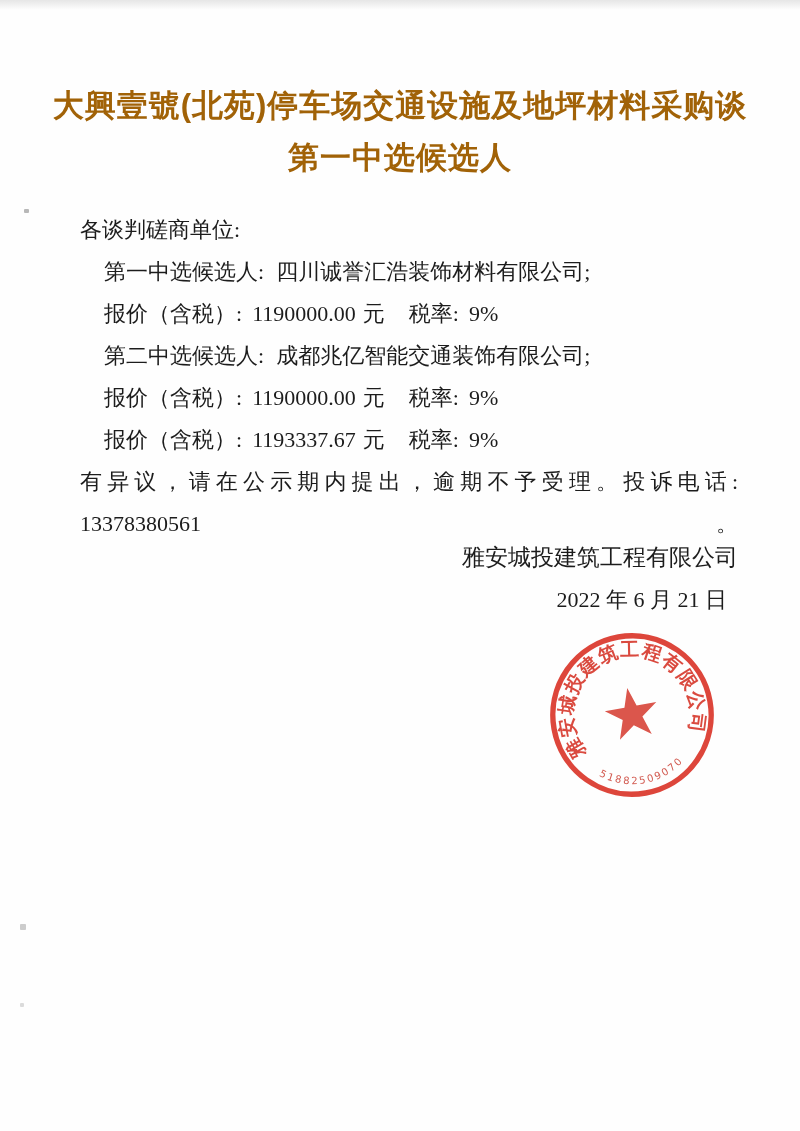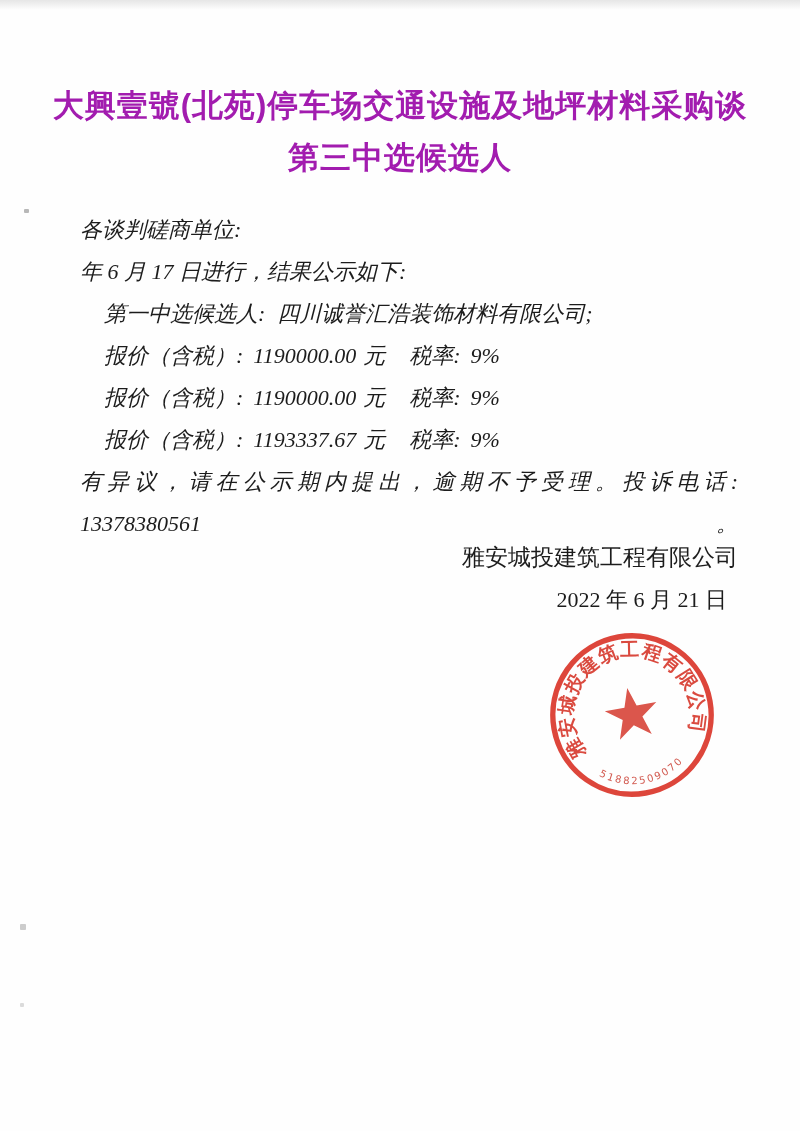--- a/index.html
+++ b/index.html
@@ -22,32 +22,31 @@
   .speck.s2{left:20px;top:924px;width:6px;height:6px;opacity:.5;}
   .speck.s3{left:20px;top:1003px;width:4px;height:4px;opacity:.35;}
 
   .title{
     padding-top:80px;
     text-align:center;
     font-family:"Liberation Sans","DejaVu Sans",sans-serif;
     font-weight:bold;
     font-size:31px;
     line-height:52px;
-    color:#a21caf;
+    color:#a16207;
     letter-spacing:1px;
   }
   .body{
     padding:0 62px 0 80px;
     margin-top:25px;
     font-size:22px;
   }
   .line{
     height:42px;line-height:42px;
     white-space:pre;
-    font-style:italic;
   }
   .wrapline{white-space:normal;}
   .indent{padding-left:24px;}
   .jl{text-align:justify;text-align-last:justify;}
   .para-gap{margin-top:8px;}
   .company{margin-left:12px;}
   .num{margin-left:10px;font-family:"Liberation Serif",serif;}
   .unit{margin-left:7px;}
   .tax-label{margin-left:24px;}
 
@@ -85,31 +84,31 @@
 <body>
 
 <div class="page">
   <div class="scan-edge"></div>
   <div class="speck s1"></div>
   <div class="speck s2"></div>
   <div class="speck s3"></div>
 
   <div class="title">
     <div>大興壹號(北苑)停车场交通设施及地坪材料采购谈</div>
-    <div>第三中选候选人</div>
+    <div>第一中选候选人</div>
   </div>
 
   <div class="body">
     <div class="line">各谈判磋商单位:</div>
 
-    <div class="line">年 6 月 17 日进行，结果公示如下:</div>
 
     <div class="line indent"><span>第一中选候选人:</span><span class="company">四川诚誉汇浩装饰材料有限公司;</span></div>
     <div class="line indent"><span>报价（含税）:</span><span class="num">1190000.00</span><span class="unit">元</span><span class="tax-label">税率:</span><span class="num">9%</span></div>
 
+    <div class="line indent"><span>第二中选候选人:</span><span class="company">成都兆亿智能交通装饰有限公司;</span></div>
     <div class="line indent"><span>报价（含税）:</span><span class="num">1190000.00</span><span class="unit">元</span><span class="tax-label">税率:</span><span class="num">9%</span></div>
 
     <div class="line indent"><span>报价（含税）:</span><span class="num">1193337.67</span><span class="unit">元</span><span class="tax-label">税率:</span><span class="num">9%</span></div>
 
     <div class="line wrapline jl">有异议，请在公示期内提出，逾期不予受理。投诉电话: 13378380561。</div>
 
     <div class="sig-block">
       <div class="sig-line">雅安城投建筑工程有限公司</div>
       <div class="date-line">2022 年 6 月 21 日</div>
     </div>

